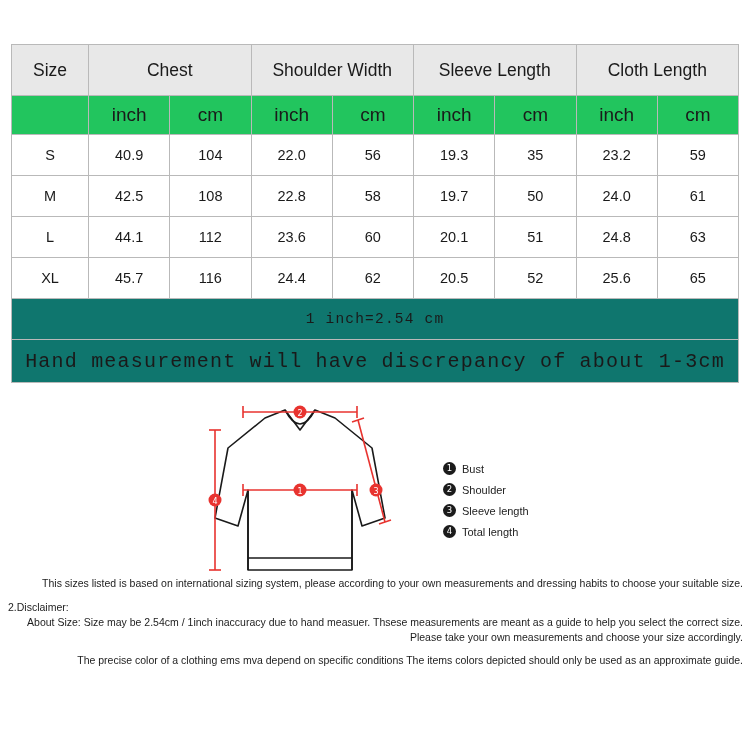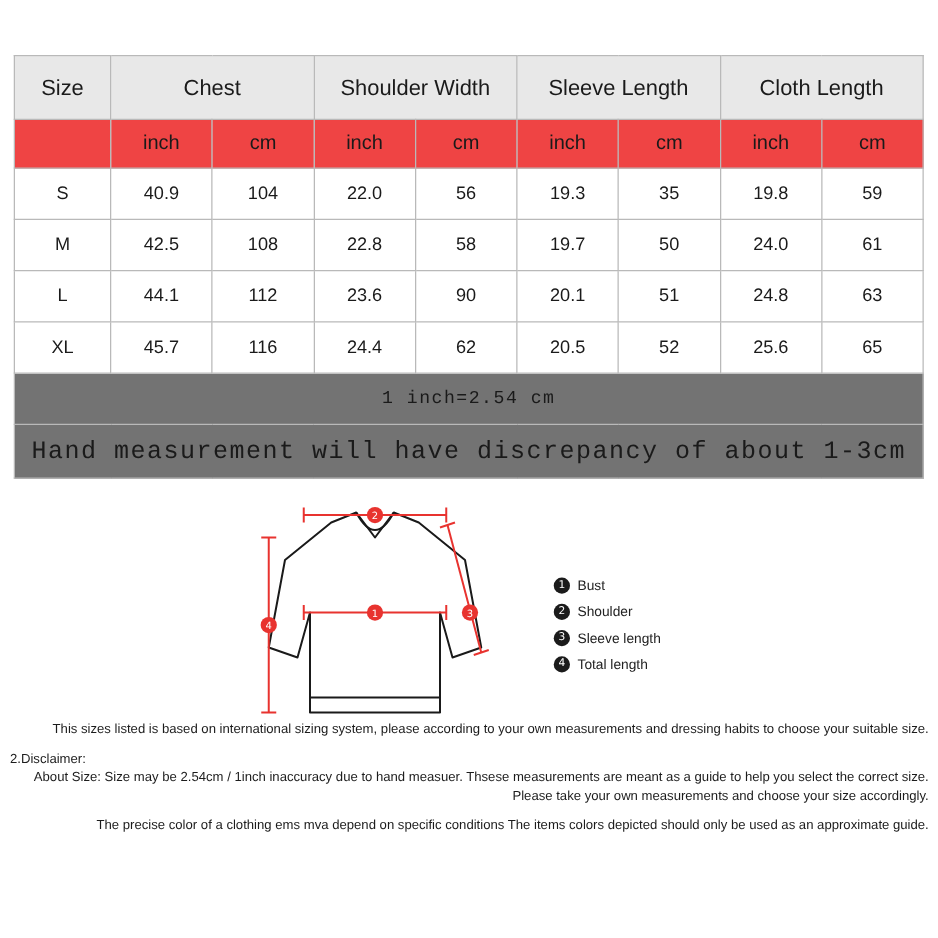--- a/index.html
+++ b/index.html
@@ -41,31 +41,31 @@
     color: #1a1a1a;
   }
   .hdr-row td {
     background: #e8e8e8;
     font-size: 17.5px;
     font-weight: bold;
     height: 48px;
     font-family: "Liberation Sans", sans-serif;
   }
   .unit-row td {
-    background: #ef4444;
-    font-size: 16px;
+    background: #22c55e;
+    font-size: 19px;
     height: 36px;
   }
   .data-row td {
     background: #ffffff;
     font-size: 14.5px;
     height: 38px;
   }
   .note-row td {
-    background: #737373;
+    background: #0f766e;
     height: 38px;
     font-family: "Liberation Mono", monospace;
     font-size: 14.5px;
     letter-spacing: 1.2px;
   }
   .note-row.big td {
     font-size: 20px;
     height: 40px;
   }
   .col-size { width: 74px; }
@@ -148,40 +148,40 @@
       </tr>
 
       <tr class="data-row">
         <td class="col-size">S</td>
         <td>40.9</td>
         <td>104</td>
         <td>22.0</td>
         <td>56</td>
         <td>19.3</td>
         <td>35</td>
-        <td>19.8</td>
+        <td>23.2</td>
         <td>59</td>
       </tr>
       <tr class="data-row">
         <td class="col-size">M</td>
         <td>42.5</td>
         <td>108</td>
         <td>22.8</td>
         <td>58</td>
         <td>19.7</td>
         <td>50</td>
         <td>24.0</td>
         <td>61</td>
       </tr>
       <tr class="data-row">
         <td class="col-size">L</td>
         <td>44.1</td>
         <td>112</td>
         <td>23.6</td>
-        <td>90</td>
+        <td>60</td>
         <td>20.1</td>
         <td>51</td>
         <td>24.8</td>
         <td>63</td>
       </tr>
       <tr class="data-row">
         <td class="col-size">XL</td>
         <td>45.7</td>
         <td>116</td>
         <td>24.4</td>

